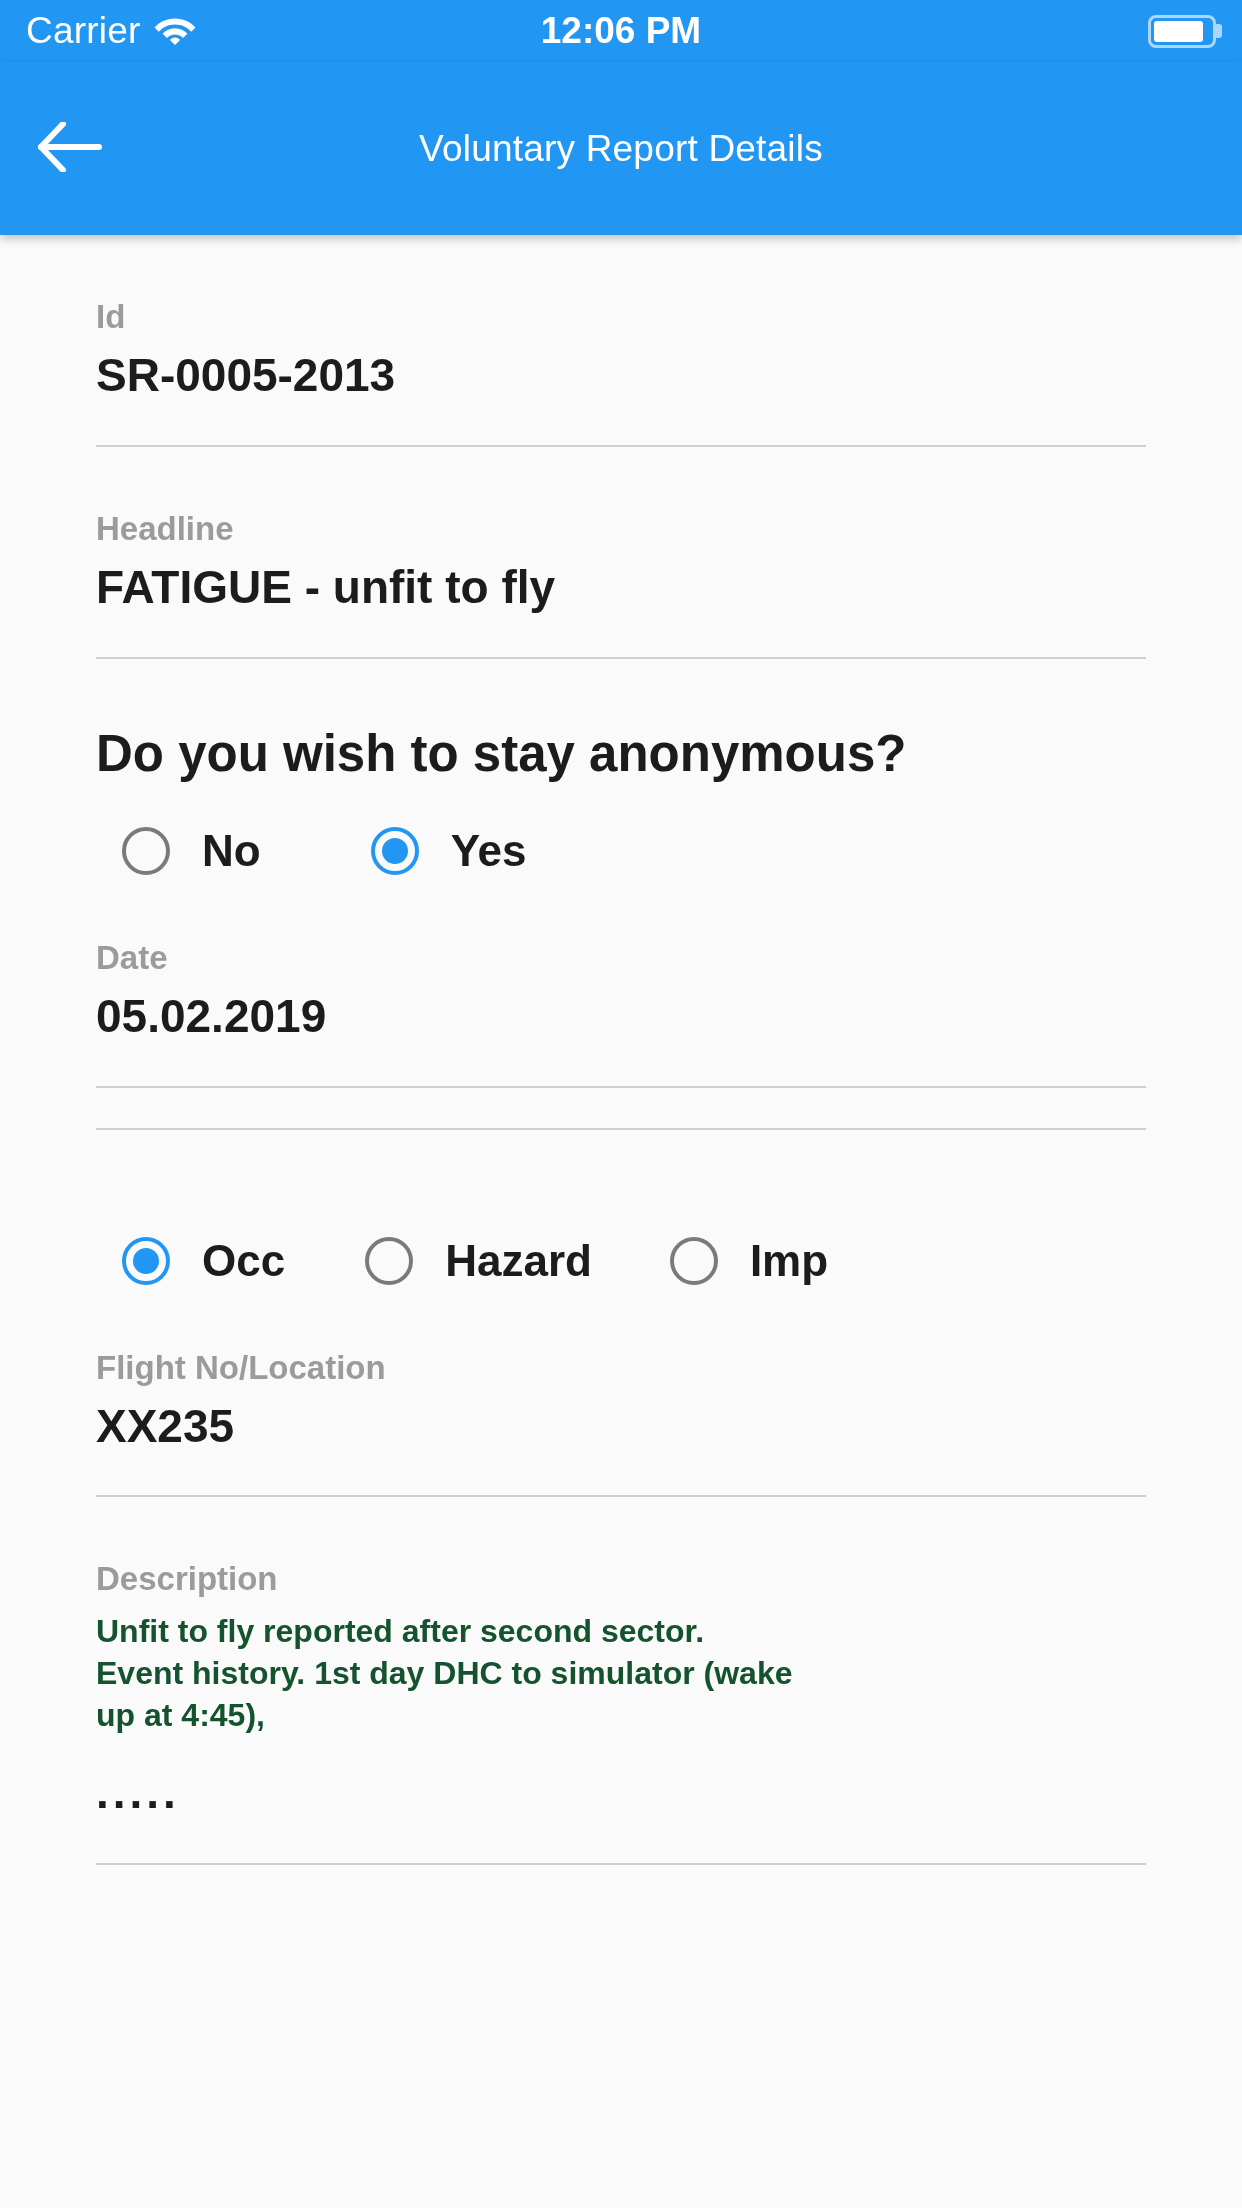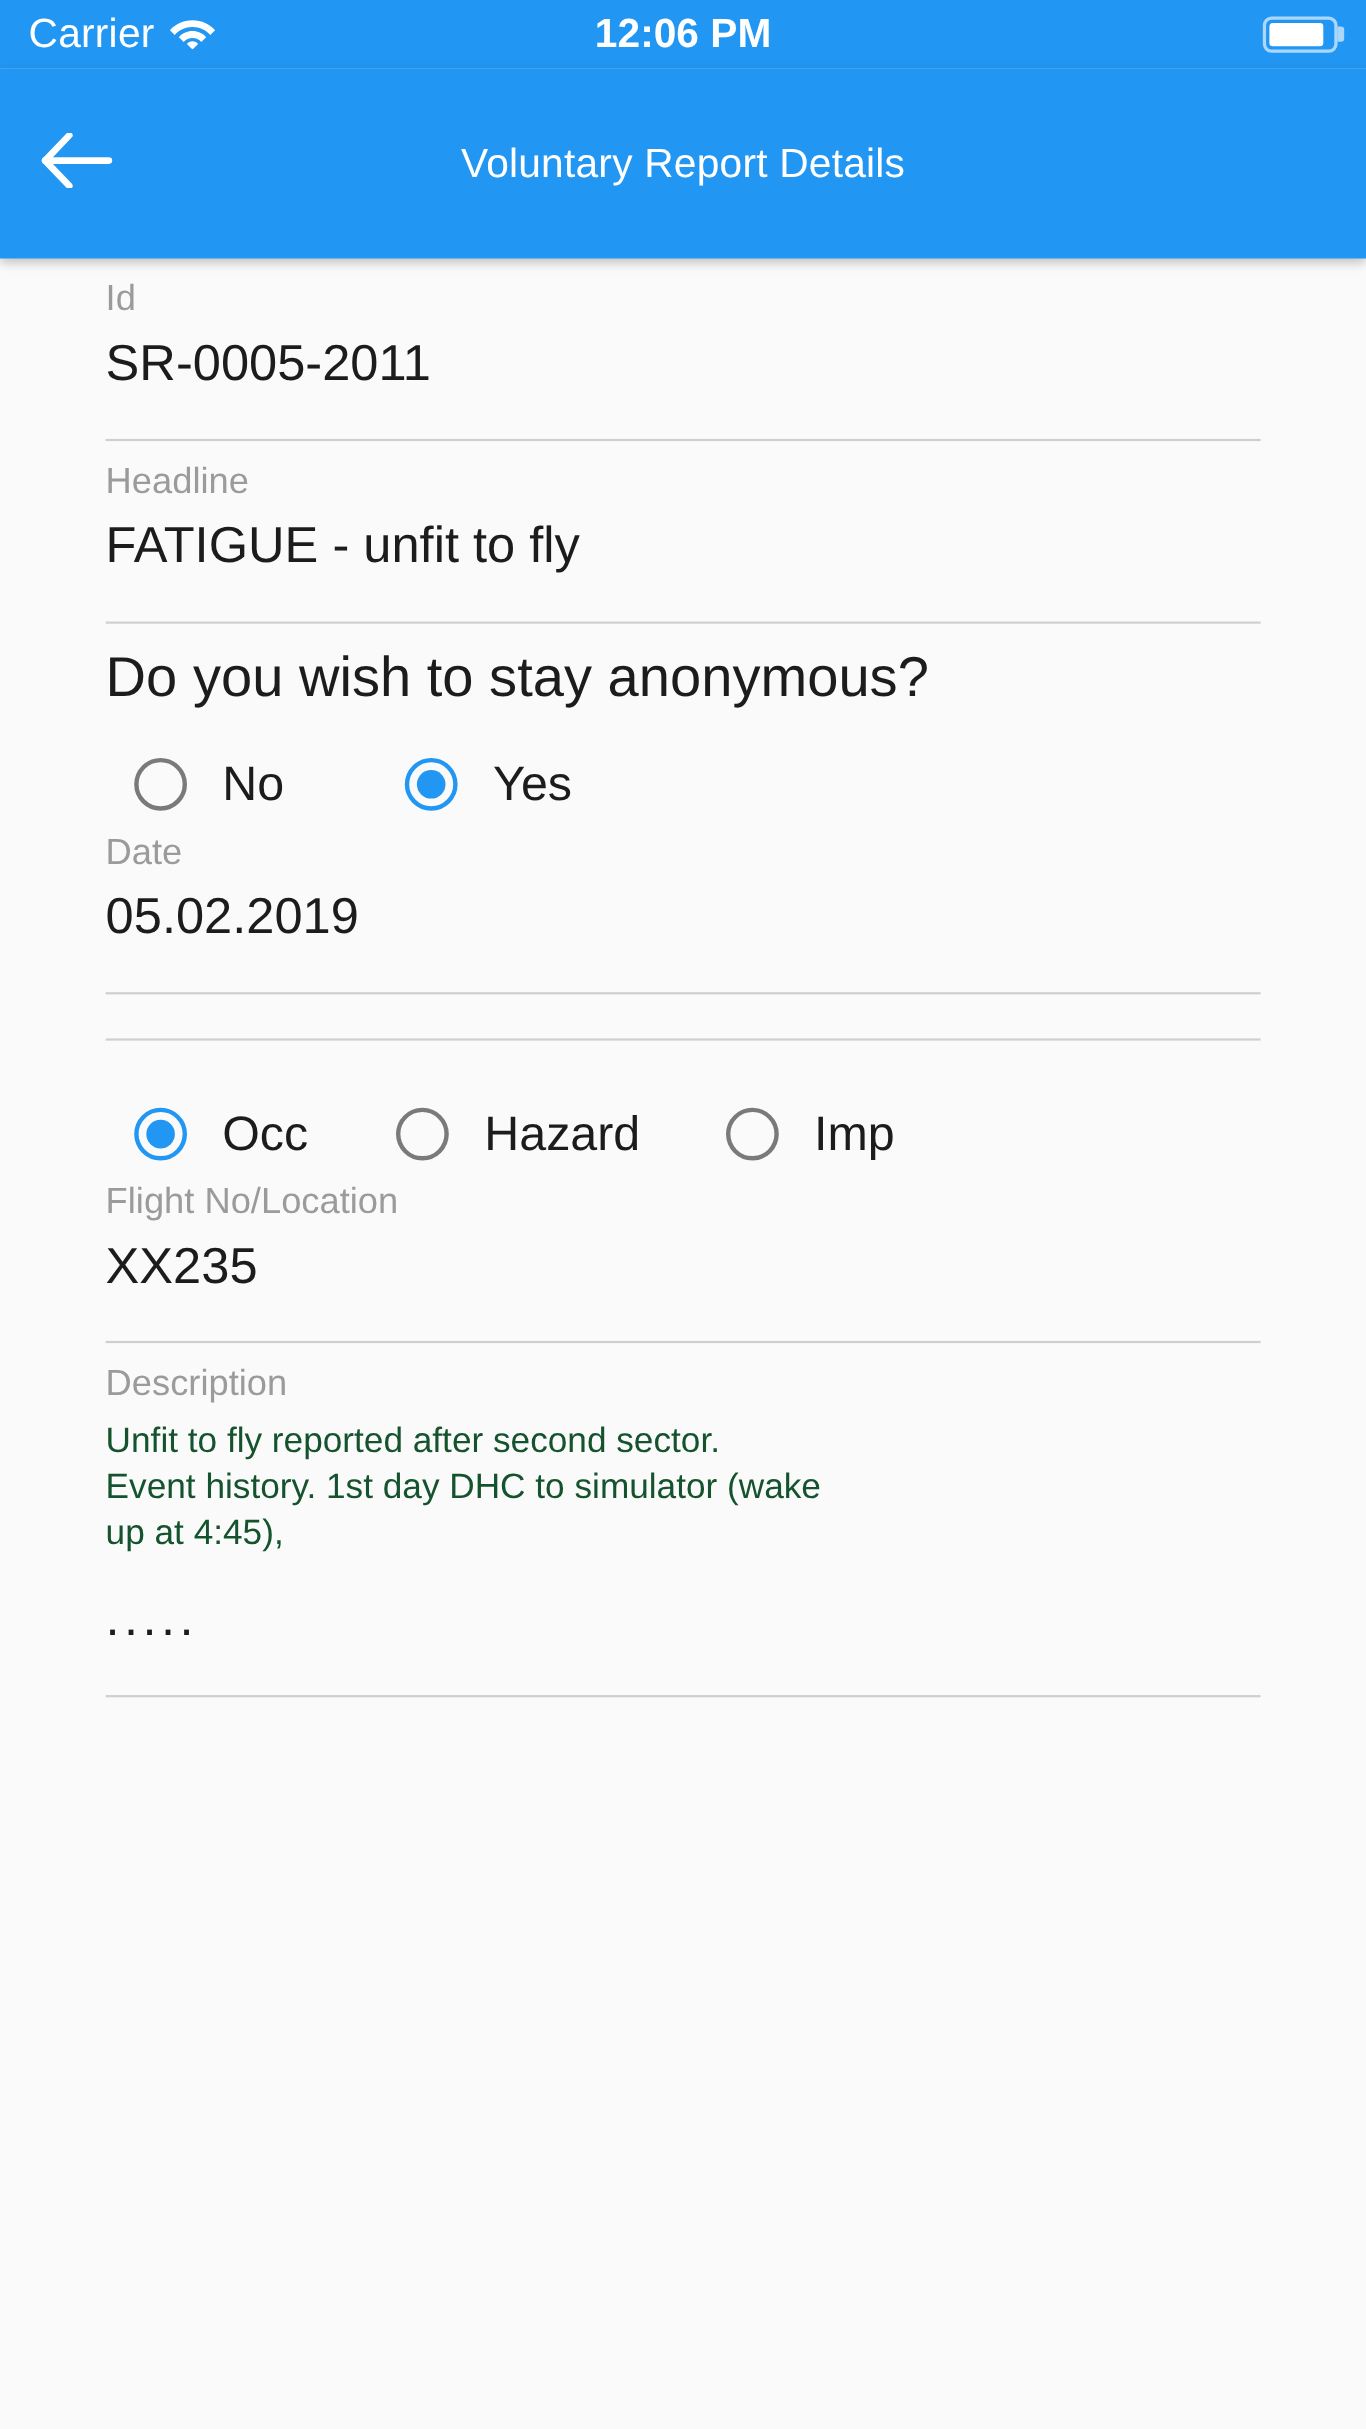--- a/index.html
+++ b/index.html
@@ -73,21 +73,21 @@
     pointer-events:none;
   }
 
   
   .content{
     background:#FAFAFA;
     padding:0 96px;
     height:calc(2208px - 62px - 173px);
   }
 
-  .field{ padding-top:18px; }
+  .field{ padding-top:64px;font-weight:bold; }
   .field-label{
     font-size:33px;
     color:#9B9B9B;
     line-height:1.1;
     margin-bottom:12px;
   }
   .field-value{
     font-size:46px;
     color:#1C1C1C;
     line-height:1.25;
@@ -190,21 +190,21 @@
       </svg>
     </span>
   </div>
   <div class="app-title">Voluntary Report Details</div>
 </div>
 
 <div class="content">
 
   <div class="field">
     <div class="field-label">Id</div>
-    <div class="field-value">SR-0005-2011</div>
+    <div class="field-value">SR-0005-2013</div>
   </div>
   <div class="divider"></div>
 
   <div class="field">
     <div class="field-label">Headline</div>
     <div class="field-value">FATIGUE - unfit to fly</div>
   </div>
   <div class="divider"></div>
 
   <div class="field">

